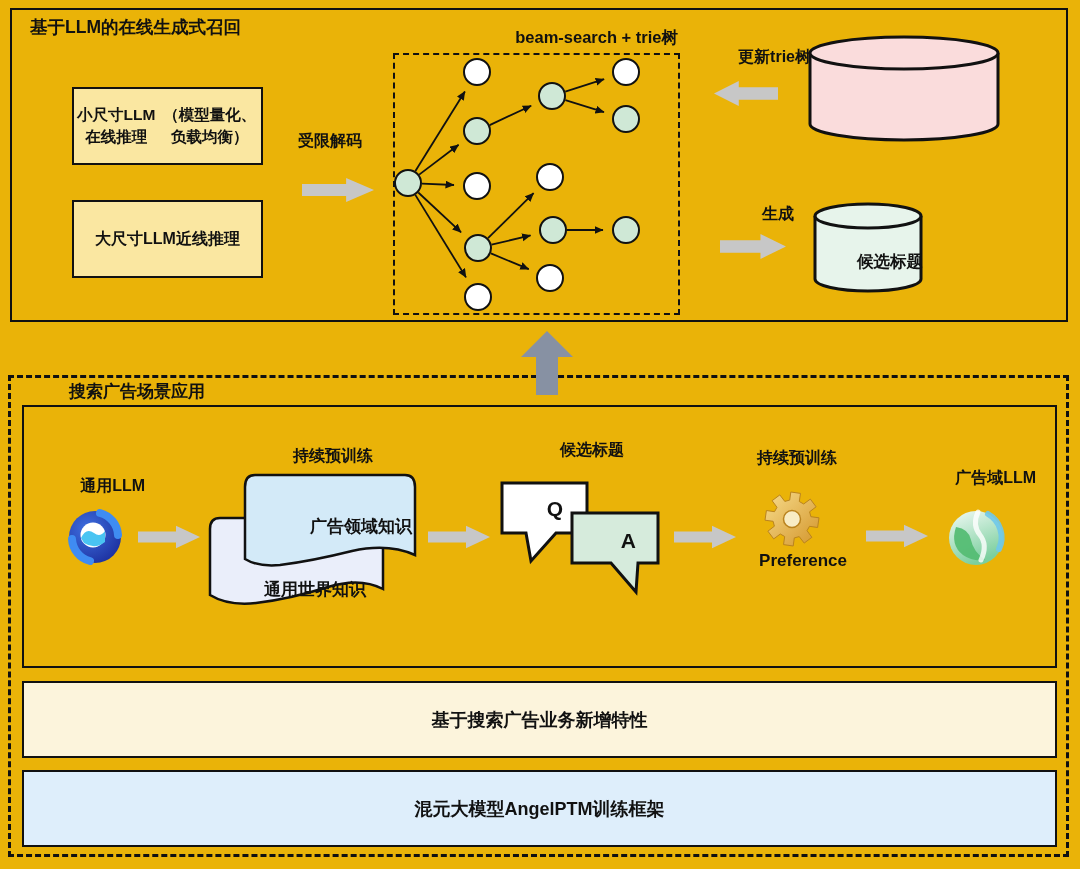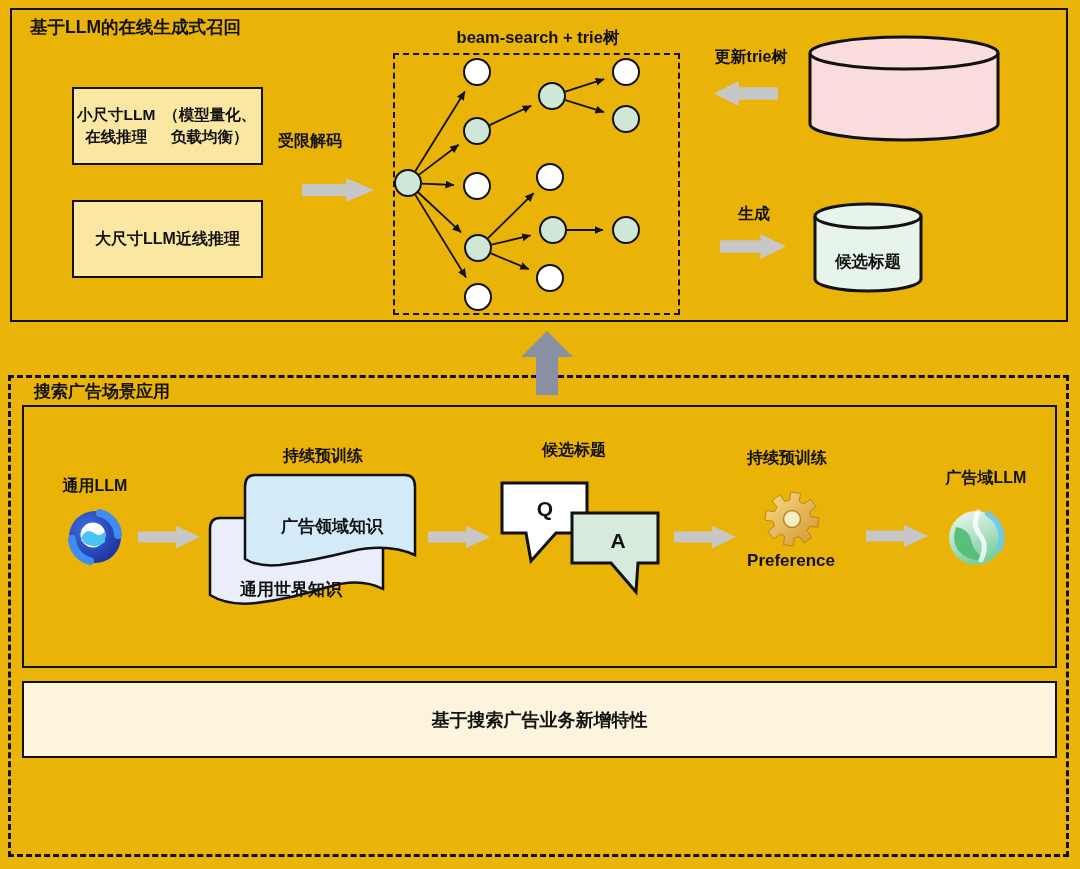--- a/index.html
+++ b/index.html
@@ -12,21 +12,21 @@
   *{box-sizing:border-box;margin:0;padding:0}
   body{background:#fff;font-family:"Liberation Sans","DejaVu Sans",sans-serif;}
   .stage{position:relative;width:1080px;height:869px;background:#eab308;overflow:hidden}
   .box{position:absolute;background:transparent}
   .solid{border:2px solid var(--c-line)}
   .dashed25{border:2.5px dashed var(--c-line)}
   .dashed3{border:3px dashed var(--c-line)}
   .yellowbox{border:2.5px solid var(--c-line);background:var(--c-yellow_box);
     display:flex;flex-direction:row;align-items:center;justify-content:center;
     font-weight:bold;font-size:15.5px;color:var(--c-line);line-height:1.45;text-align:center}
-  .lbl{position:absolute;font-weight:bold;color:var(--c-line);text-align:center;line-height:1.2}
+  .lbl{position:absolute;font-weight:bold;color:var(--c-line);text-align:right;line-height:1.2}
   .bar{position:absolute;border:2px solid var(--c-line);display:flex;align-items:center;justify-content:center;
     font-weight:bold;font-size:18px;color:var(--c-line)}
   svg{position:absolute;overflow:visible}
   .garrow polygon{fill:var(--c-arrow_gray)}
 </style>
 </head>
 <body>
 
 <div class="stage">
 
@@ -103,21 +103,21 @@
     <path d="M2,14 L2,77 A53,12 0 0 0 108,77 L108,14" style="fill:var(--c-green_db)" stroke="#111" stroke-width="3"></path>
     <ellipse cx="55" cy="14" rx="53" ry="12" style="fill:var(--c-green_db)" stroke="#111" stroke-width="3"></ellipse>
   </svg>
   <div class="lbl" style="left:813px;top:252px;width:110px;font-size:16.5px">候选标题</div>
 
   <div class="box dashed3" style="left:8px;top:375px;width:1061px;height:482px"></div>
   <svg style="left:521px;top:331px" width="52" height="64" viewBox="0 0 52 64">
     <polygon points="26,0 52,26 37,26 37,64 15,64 15,26 0,26" style="fill:var(--c-arrow_slate)"></polygon>
   </svg>
 
-  <div class="lbl" style="left:34px;top:382px;width:220px;font-size:17px;text-align:left">搜索广告场景应用</div>
+  <div class="lbl" style="left:27px;top:382px;width:220px;font-size:17px;text-align:center">搜索广告场景应用</div>
   <div class="box solid" style="left:22px;top:405px;width:1035px;height:263px"></div>
 
   <div class="lbl" style="left:45px;top:476px;width:100px;font-size:16px">通用LLM</div>
   <svg style="left:67px;top:509px" width="56" height="56" viewBox="0 0 56 56">
     <defs>
       <radialGradient id="gradBlueIcon" cx="35%" cy="35%" r="75%">
         <stop offset="0" stop-color="#3E6FE0"></stop>
           <stop offset="1" stop-color="#1C2F9E"></stop>
       </radialGradient>
     </defs>
@@ -182,14 +182,17 @@
     </defs>
     <circle cx="29" cy="29" r="27" fill="url(#gradGreenIcon)"></circle>
     <path d="M41,5 A27,27 0 0 1 52,40" stroke="#6FC8EA" stroke-width="6" fill="none" stroke-linecap="round" opacity="0.9"></path>
     <path d="M9,18 Q3,36 16,46 Q26,53 38,51 Q26,42 24,31 Q22,20 9,18 Z" fill="#55BD74" opacity="0.95"></path>
     <path d="M31,3 Q25,16 33,26 Q41,36 34,51" stroke="#FFFFFF" stroke-width="5" fill="none" opacity="0.8" stroke-linecap="round"></path>
   </svg>
 
   <div class="bar" style="left:22px;top:681px;width:1035px;height:77px;background:var(--c-bar_yellow)">
     <span>基于搜索广告业务新增特性</span>
   </div>
+  <div class="bar" style="left:22px;top:770px;width:1035px;height:77px;background:var(--c-bar_blue)">
+    <span>混元大模型AngelPTM训练框架</span>
+  </div>
 
 </div>
 
 </body></html>

